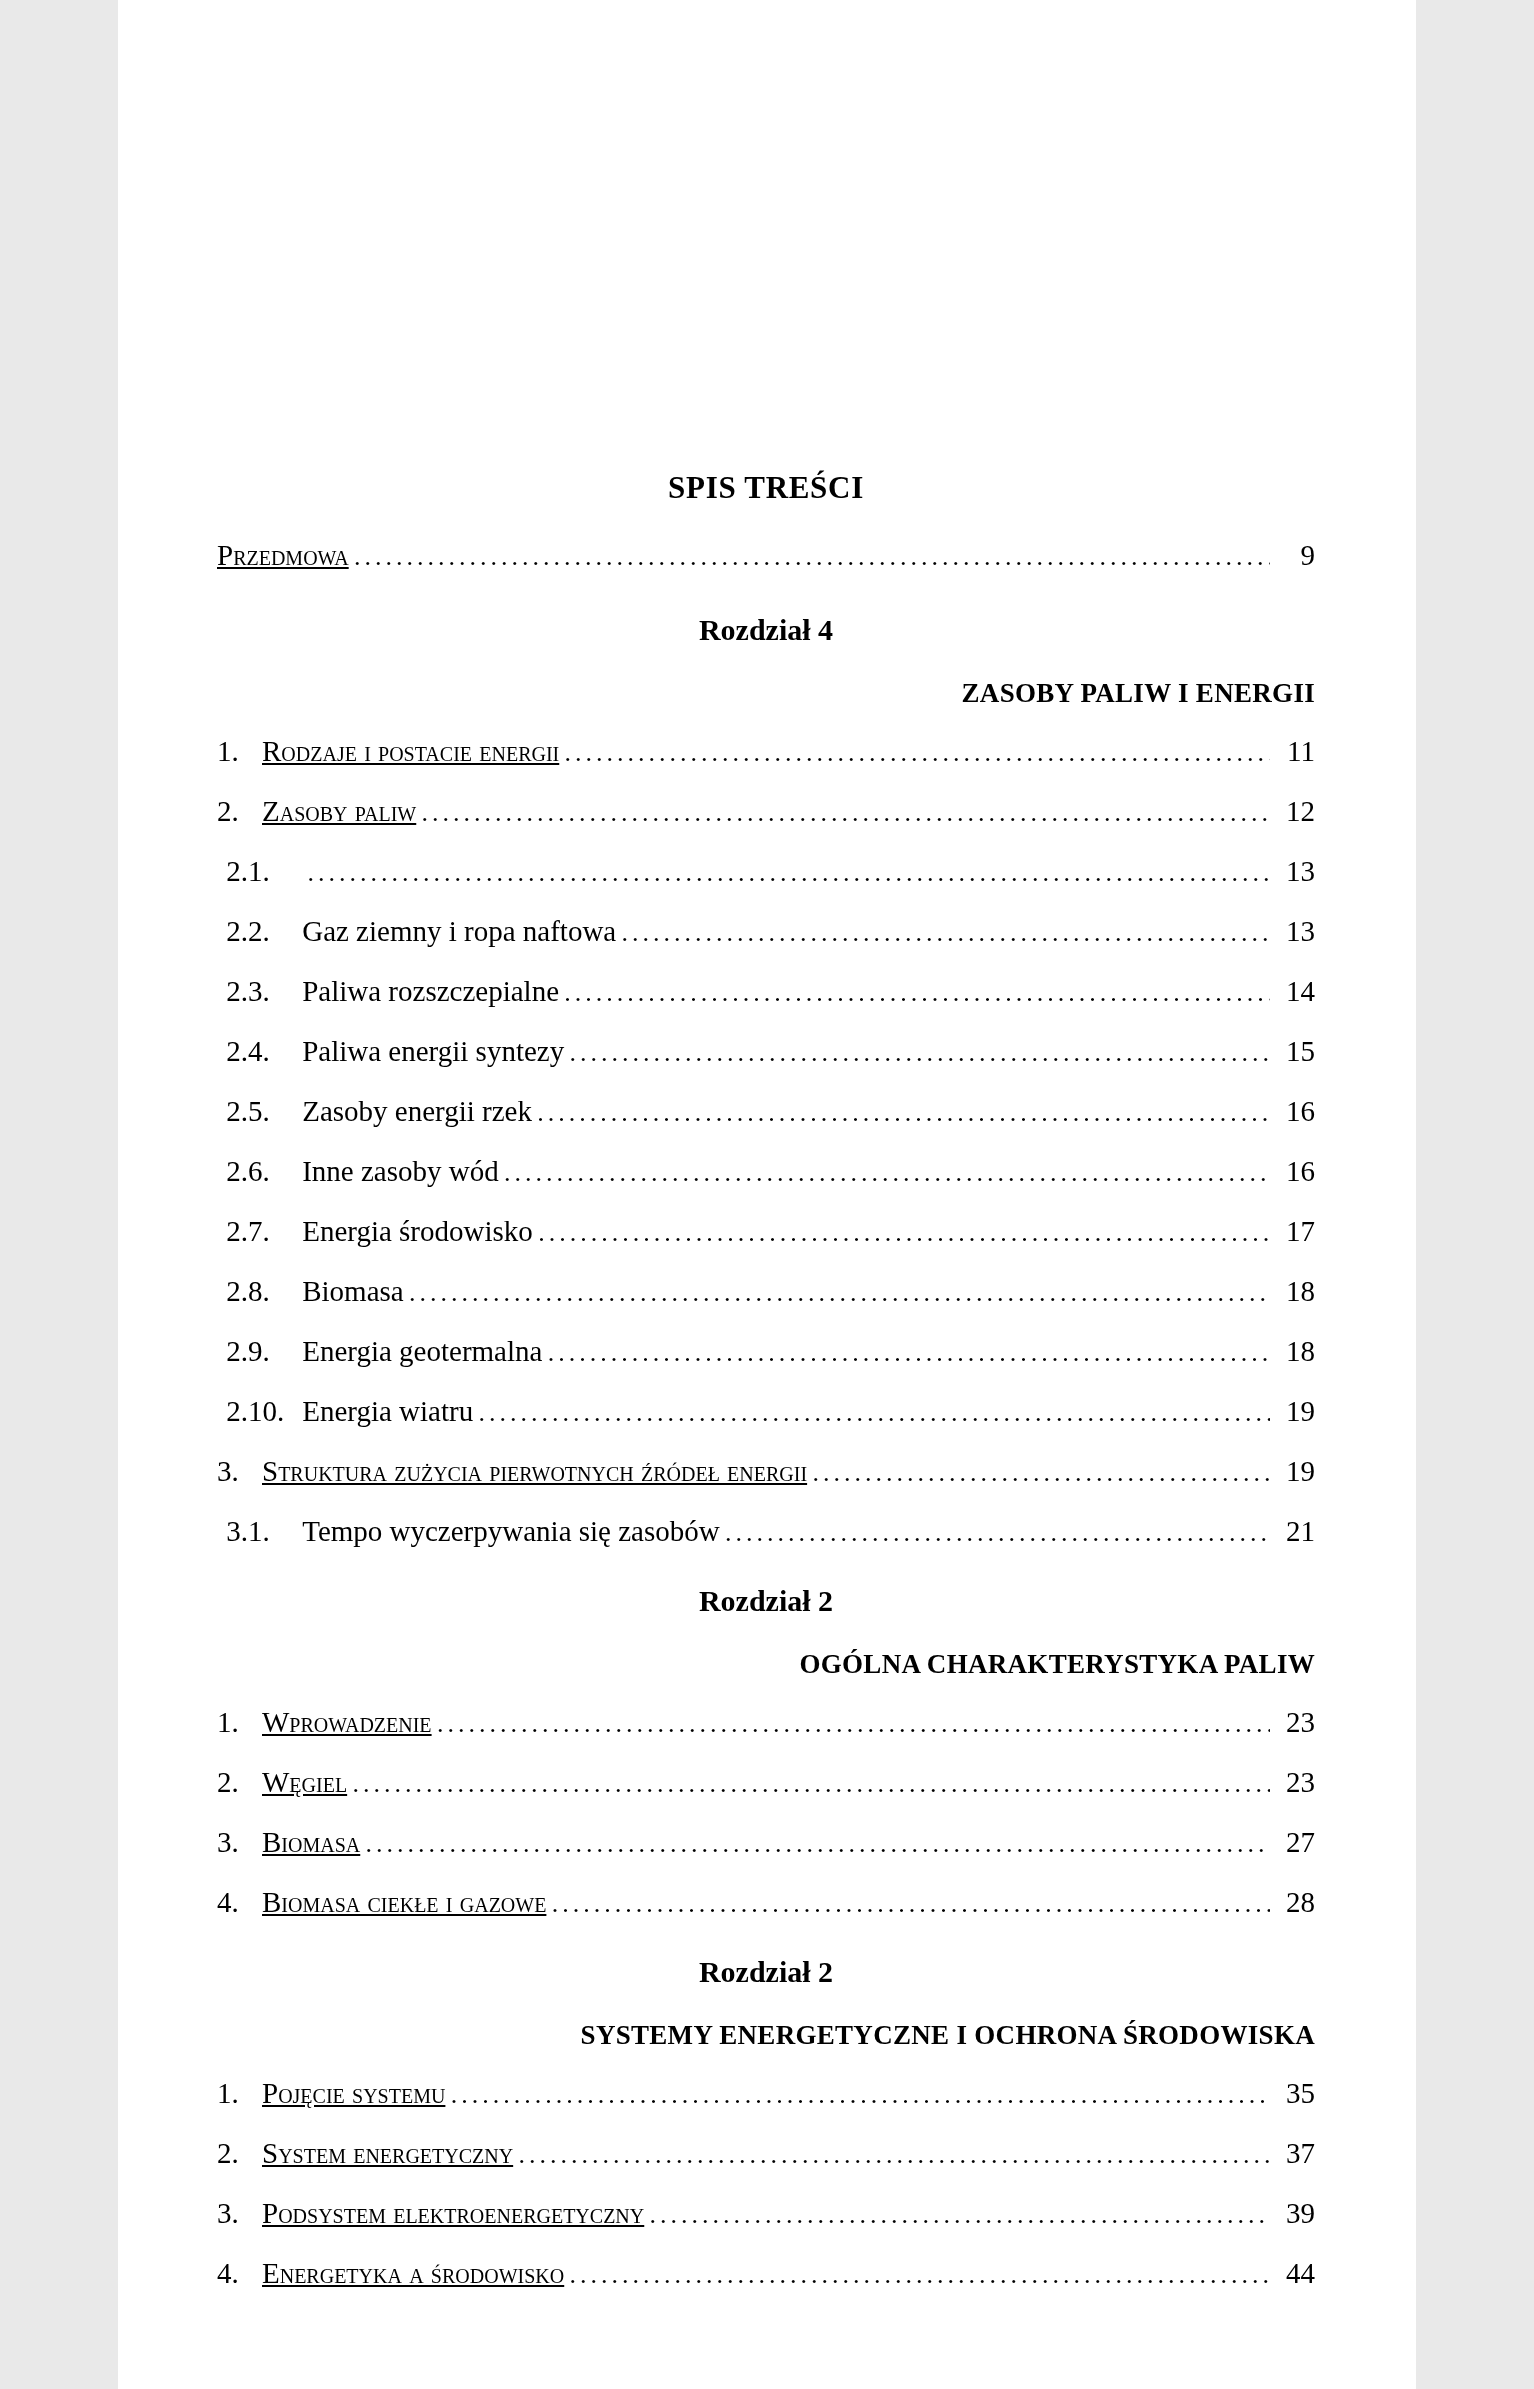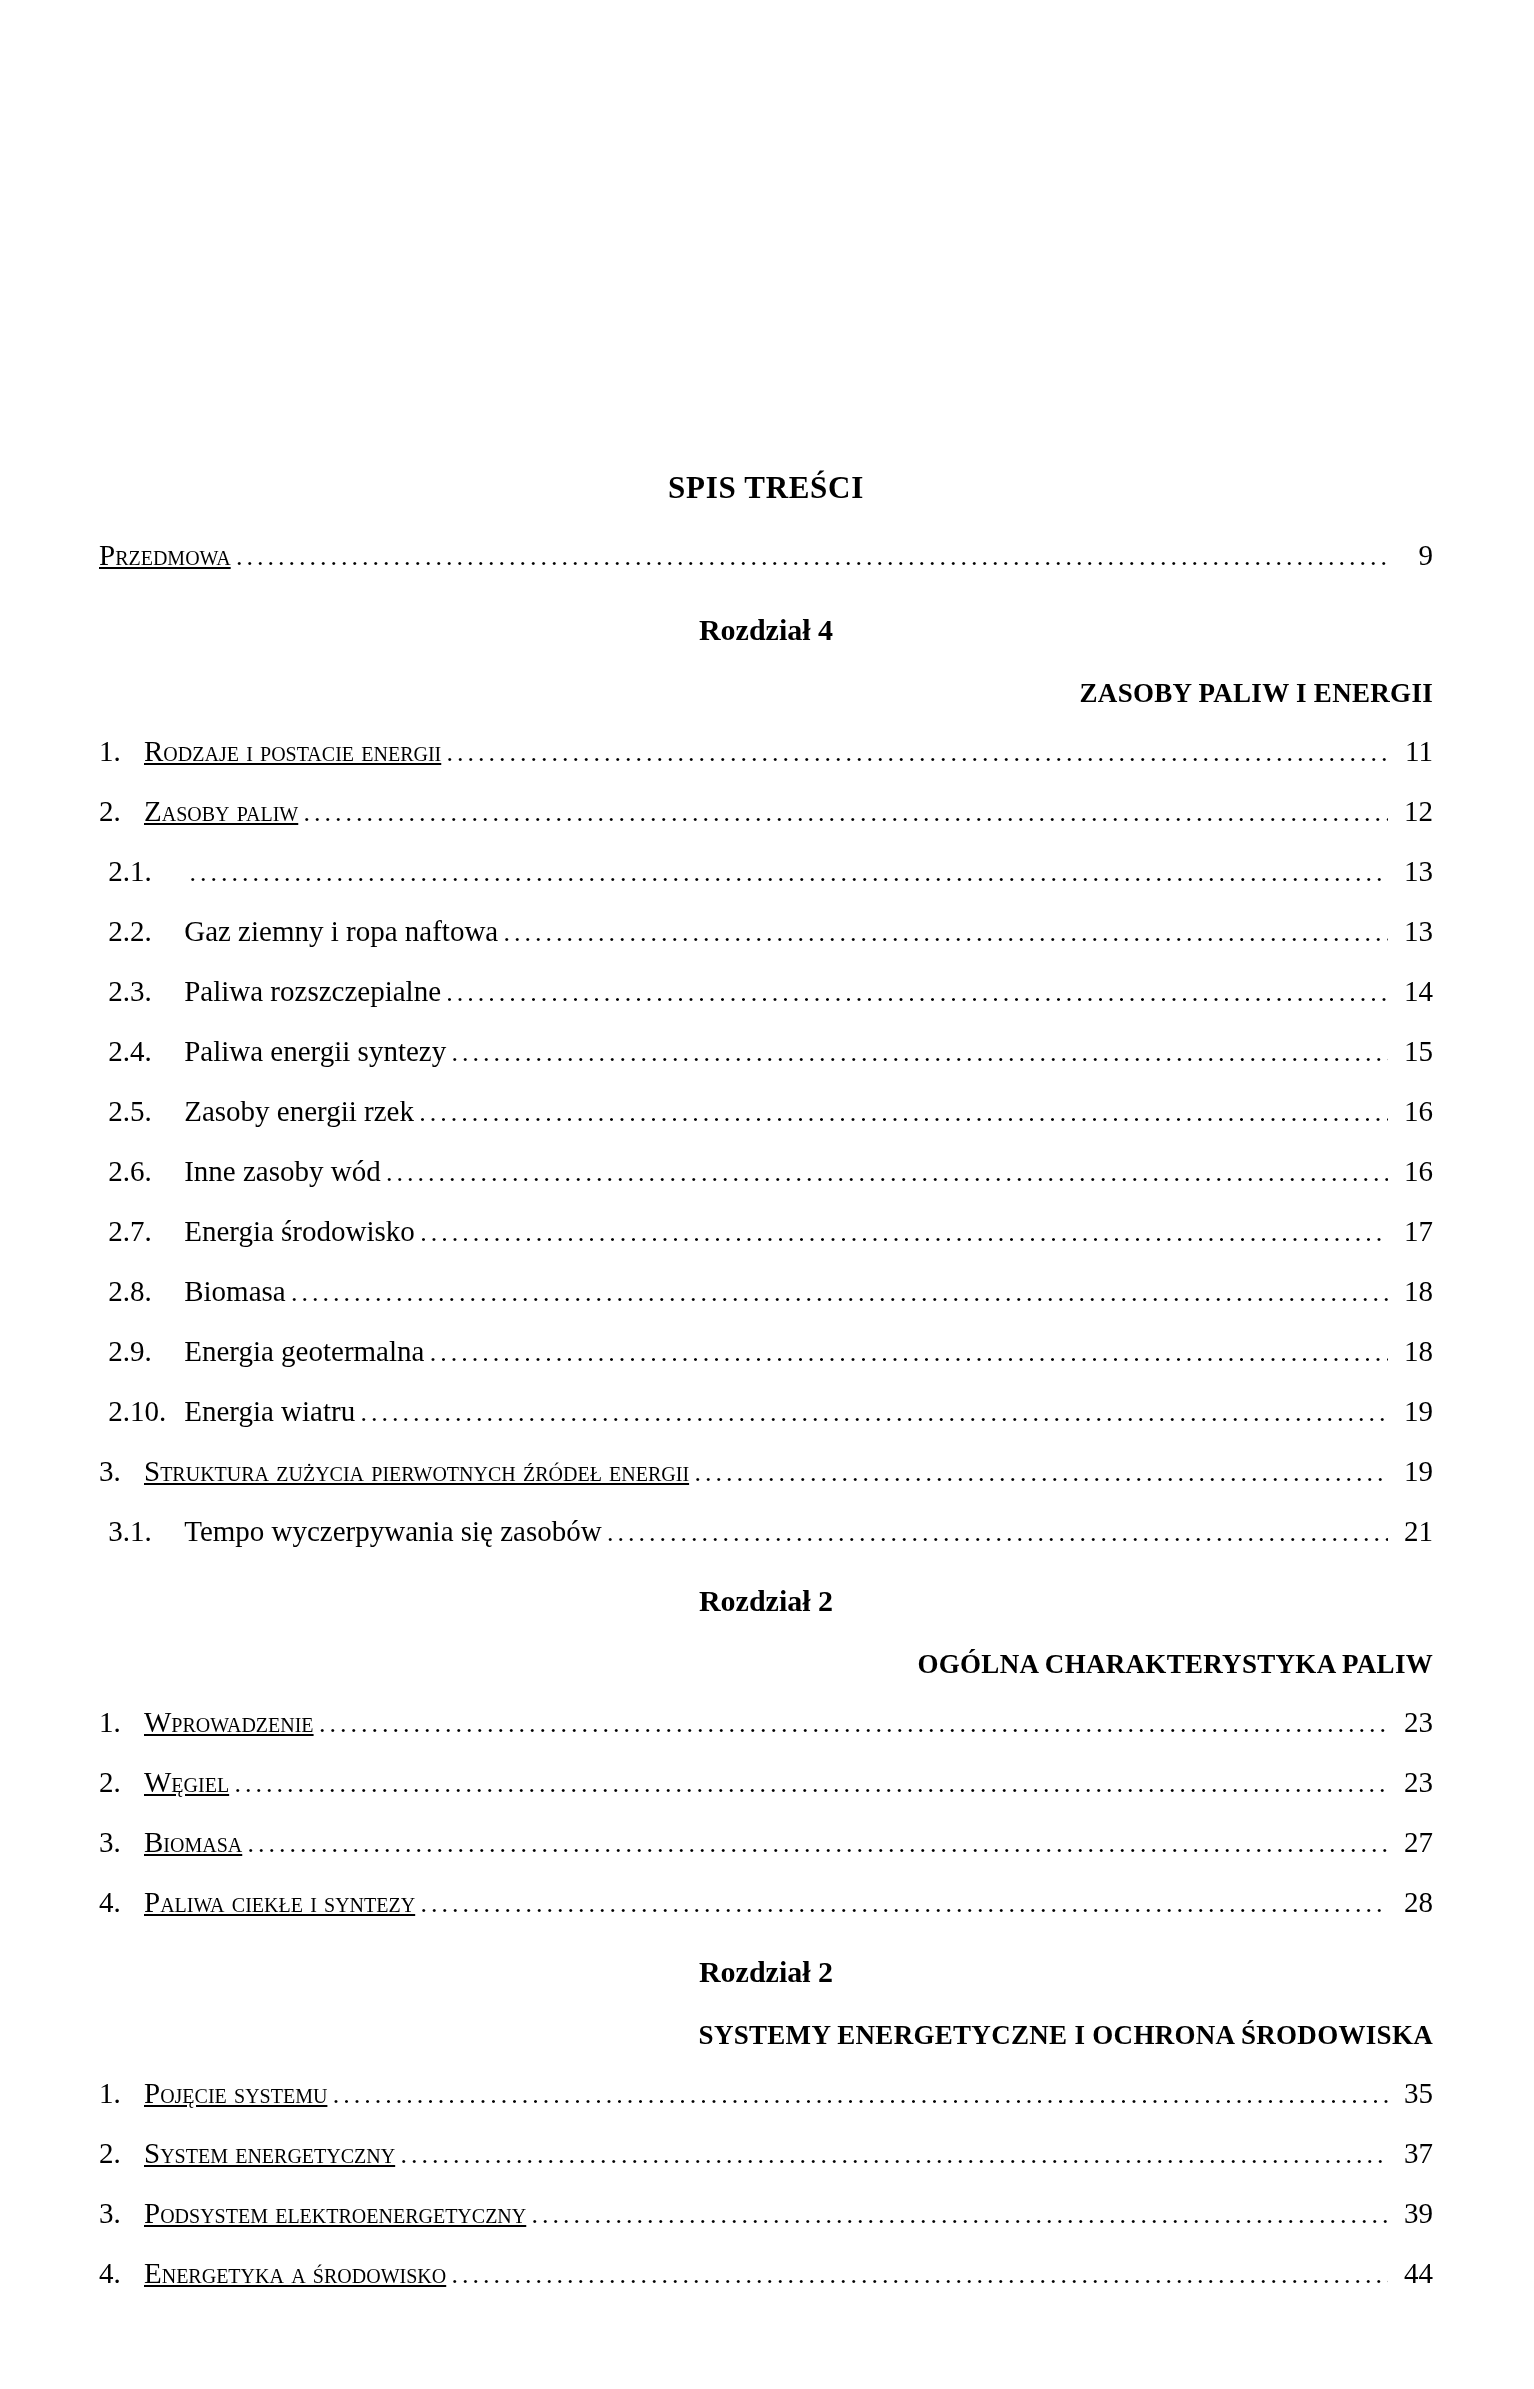--- a/index.html
+++ b/index.html
@@ -2,21 +2,21 @@
 <html style="font-size:10.5px"><head>
 <meta charset="utf-8">
 <style>
   html, body {
     margin: 0;
     padding: 0;
     background: #e9e9e9;
   }
   .page {
     position: relative;
-    width: 1534px;
+    width: 1298px;
     height: 2389px;
     margin: 0 auto;
     background: #ffffff;
     color: #000000;
     font-family: "Liberation Serif", "DejaVu Serif", serif;
     box-sizing: border-box;
     padding: 455px 101px 0 99px;
     overflow: hidden;
   }
   .doc-title {
@@ -214,21 +214,21 @@
 
   <div class="toc-row caps">
     <span class="num">3.</span>
     <span class="label">Biomasa</span>
     <span class="dots"></span>
     <span class="pagenum">27</span>
   </div>
 
   <div class="toc-row caps">
     <span class="num">4.</span>
-    <span class="label">Paliwa ciekłe i syntezy</span>
+    <span class="label">Biomasa ciekłe i gazowe</span>
     <span class="dots"></span>
     <span class="pagenum">28</span>
   </div>
 </div>
   </section>
 
   <section class="chapter">
     <div class="ch-heading">Rozdział 2</div>
     <div class="ch-title">SYSTEMY ENERGETYCZNE I OCHRONA ŚRODOWISKA</div>
     <div class="entries">

